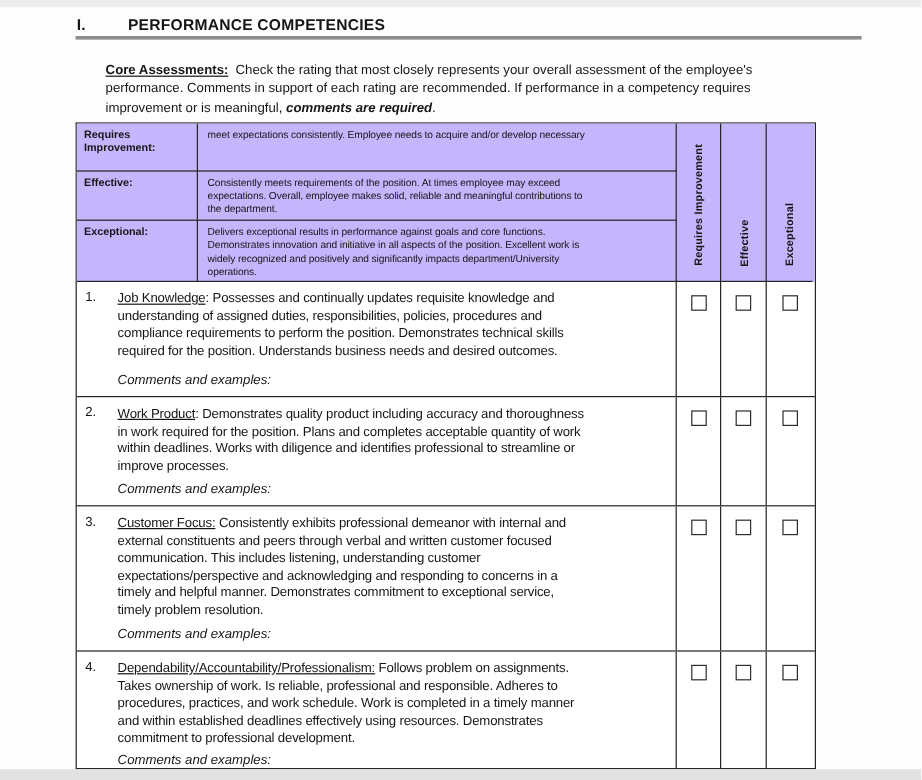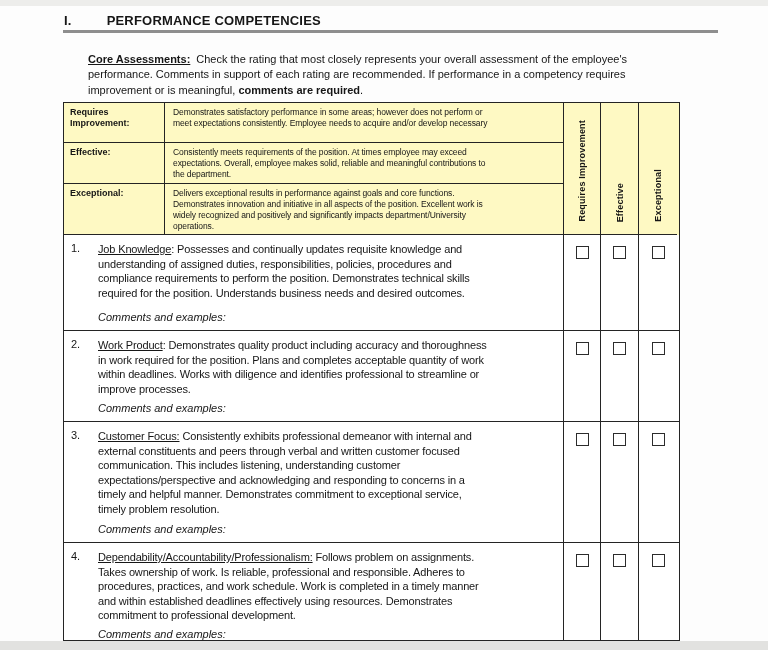--- a/index.html
+++ b/index.html
@@ -17,27 +17,27 @@
 
   
   .heading { position:absolute; top:13px; left:64px; font-weight:bold; font-size:13px; letter-spacing:.2px; white-space:nowrap; }
   .sec-title { margin-left:35px; }
   .heading-rule { position:absolute; top:30px; left:63px; width:655px; height:3px; background:#8e8e8e; }
 
   
   .intro { position:absolute; top:52px; left:88px; font-size:11px; line-height:15.4px; }
   .intro-line { white-space:nowrap; }
   .intro-lead { font-weight:bold; text-decoration:underline; margin-right:6px; }
-  .intro-em { font-weight:bold; }
+  .intro-em { font-weight:bold; font-style:italic; }
 
   
   .tbl { position:absolute; left:63px; top:102px; width:615px; border:1px solid #242424; background:#ffffff; box-sizing:content-box; }
   .tbl .cell { box-sizing:border-box; overflow:hidden; }
 
-  .thead { display:grid; grid-template-columns:101px 399px 37px 38px 38px; grid-template-rows:40px 41px 51px; background:#fef9c3; }
+  .thead { display:grid; grid-template-columns:101px 399px 37px 38px 38px; grid-template-rows:40px 41px 51px; background:#c4b5fd; }
   .def-label { border-right:1px solid #242424; border-bottom:1px solid #242424; font-weight:bold; font-size:9px; line-height:11px; padding:4px 5px 0 6px; }
   .def-desc  { border-right:1px solid #242424; border-bottom:1px solid #242424; font-size:8.5px; line-height:11px; padding:4px 7px 0 8px; }
   .def-line { white-space:nowrap; letter-spacing:-0.1px; }
   .dl0 { grid-column:1; grid-row:1; } .dd0 { grid-column:2; grid-row:1; }
   .dl1 { grid-column:1; grid-row:2; } .dd1 { grid-column:2; grid-row:2; }
   .dl2 { grid-column:1; grid-row:3; } .dd2 { grid-column:2; grid-row:3; }
   .rot-cell { border-right:1px solid #242424; border-bottom:1px solid #242424; display:flex; align-items:flex-end; justify-content:center; padding-bottom:12px; }
   .rc0 { grid-column:3; grid-row:1/4; } .rc1 { grid-column:4; grid-row:1/4; } .rc2 { grid-column:5; grid-row:1/4; border-right:none; }
   .rot-text { writing-mode:vertical-rl; transform:rotate(180deg); font-weight:bold; font-size:9px; letter-spacing:.2px; white-space:nowrap; }
 
@@ -69,21 +69,20 @@
     <div class="intro-line"><span class="intro-lead">Core Assessments:</span><span>Check the rating that most closely represents your overall assessment of the employee's</span></div>
     <div class="intro-line">performance. Comments in support of each rating are recommended. If performance in a competency requires</div>
     <div class="intro-line"><span>improvement or is meaningful, </span><span class="intro-em">comments are required</span><span>.</span></div>
   </div>
 
   <div class="tbl">
 
     <div class="thead">
       <div class="cell def-label dl0">Requires Improvement:</div>
       <div class="cell def-desc dd0">
-        <div class="def-line">Demonstrates satisfactory performance in some areas; however does not perform or</div>
         <div class="def-line">meet expectations consistently. Employee needs to acquire and/or develop necessary</div>
       </div>
       <div class="cell def-label dl1">Effective:</div>
       <div class="cell def-desc dd1">
         <div class="def-line">Consistently meets requirements of the position. At times employee may exceed</div>
         <div class="def-line">expectations. Overall, employee makes solid, reliable and meaningful contributions to</div>
         <div class="def-line">the department.</div>
       </div>
       <div class="cell def-label dl2">Exceptional:</div>
       <div class="cell def-desc dd2">

